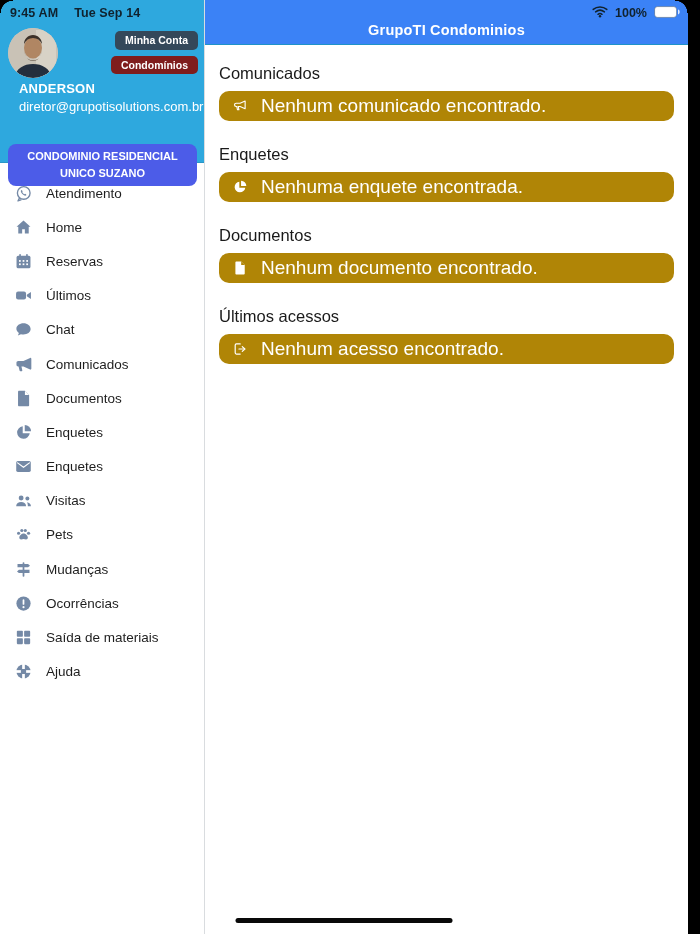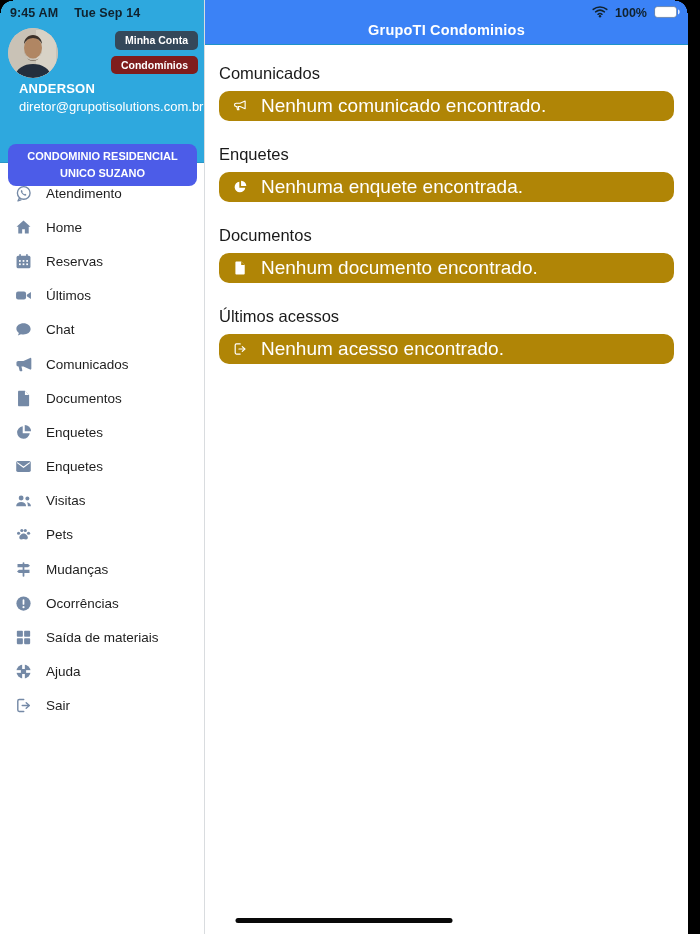--- a/index.html
+++ b/index.html
@@ -269,30 +269,20 @@
             <svg viewBox="0 0 24 24">
               <circle cx="12" cy="12" r="9" fill="currentColor"></circle>
               <rect x="10.3" y="1.5" width="3.4" height="21" fill="#fff"></rect>
               <rect x="1.5" y="10.3" width="21" height="3.4" fill="#fff"></rect>
               <rect x="8.7" y="8.7" width="6.6" height="6.6" rx="1.4" fill="currentColor"></rect>
             </svg>
           </span>
           <span class="ml">Ajuda</span>
         </div>
 
-        <div class="menu-item">
-          <span class="mi">
-            <svg viewBox="0 0 24 24" fill="none" stroke="currentColor" stroke-width="1.8" stroke-linecap="round" stroke-linejoin="round">
-              <path d="M12.3 4.4H6.6c-1 0-1.8.8-1.8 1.8v11.6c0 1 .8 1.8 1.8 1.8h5.7"></path>
-              <path d="M15.4 8.4l3.9 3.6-3.9 3.6"></path>
-                <path d="M19 12h-8.6"></path>
-            </svg>
-          </span>
-          <span class="ml">Sair</span>
-        </div>
 
       </nav>
     </aside>
 
     <main class="main">
       <header class="main-header">
         <div class="main-title">GrupoTI Condominios</div>
       </header>
 
       <div class="content">

